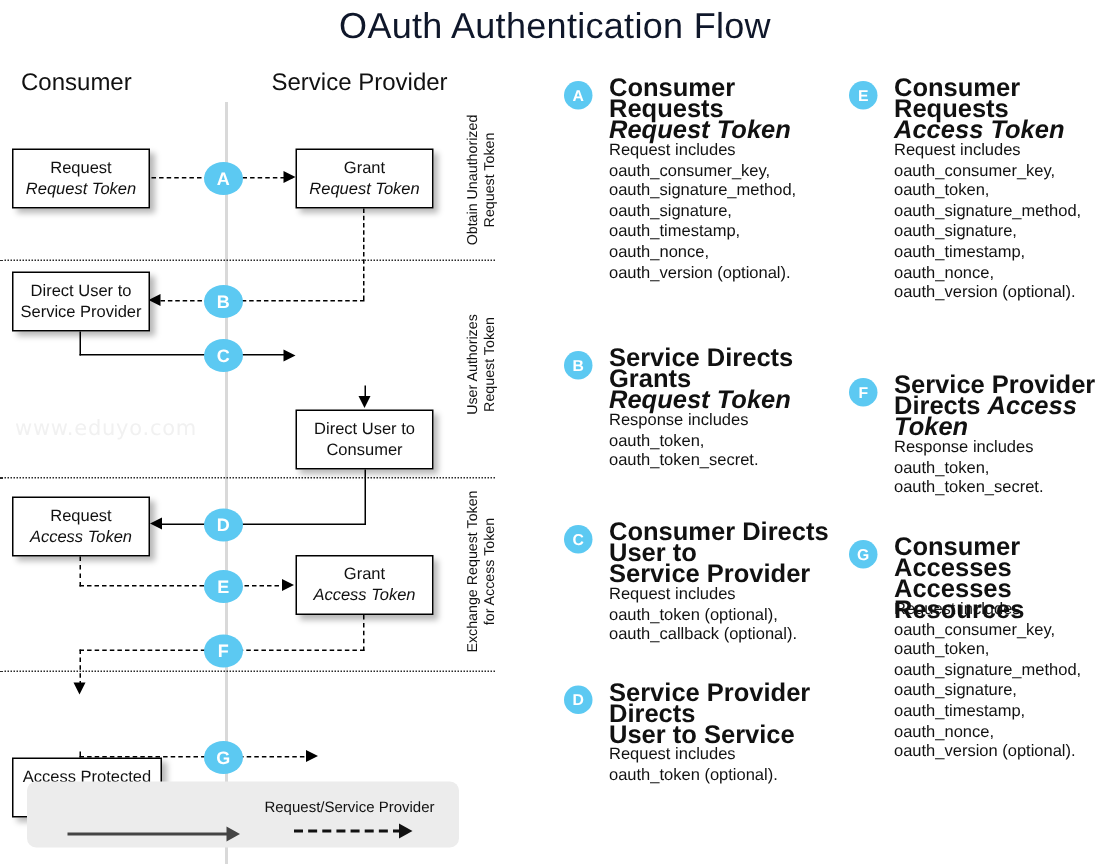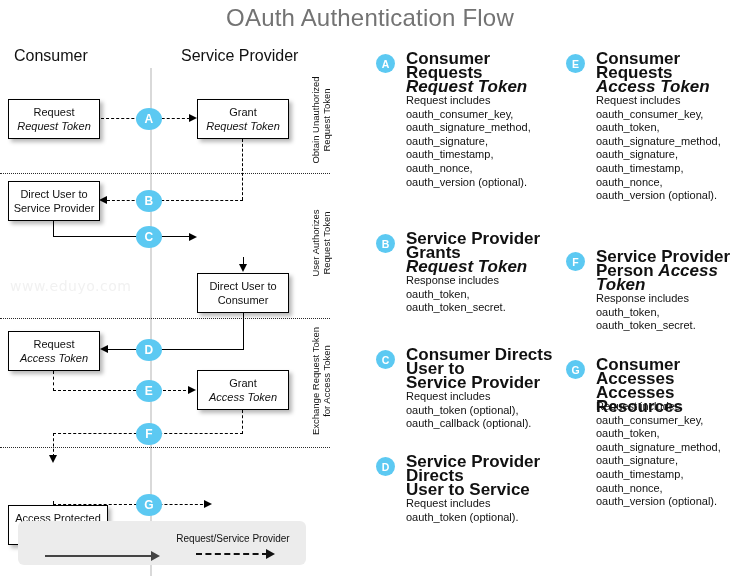--- a/index.html
+++ b/index.html
@@ -12,21 +12,21 @@
     position:relative;
   }
   #root{position:absolute;left:0;top:0;width:740px;height:576px;}
 
   
   .title{
     position:absolute;left:0;top:4px;width:740px;
     text-align:center;
     font-size:24px;
     letter-spacing:0.2px;
-    color:#737373;
+    color:#0f172a;
   }
 
   
   .col-head{
     position:absolute;
     font-size:16px;
     color:#111;
     white-space:nowrap;
   }
   #head-consumer{left:14px;top:47px;}
@@ -279,21 +279,21 @@
 oauth_signature_method,
 oauth_signature,
 oauth_timestamp,
 oauth_nonce,
 oauth_version (optional).</div>
     </div>
 
     <div class="entry" style="top:180px;">
       <div class="entry-dot">B</div>
       <div class="entry-head">
-        <span>Service Provider Grants</span><br>
+        <span>Service Directs Grants</span><br>
         <span class="ital">Request Token</span>
       </div>
       <div class="entry-body" style="top:42px;">Response includes
 oauth_token,
 oauth_token_secret.</div>
     </div>
 
     <div class="entry" style="top:296px;">
       <div class="entry-dot">C</div>
       <div class="entry-head">
@@ -332,21 +332,21 @@
 oauth_signature,
 oauth_timestamp,
 oauth_nonce,
 oauth_version (optional).</div>
     </div>
 
     <div class="entry" style="top:198px;">
       <div class="entry-dot">F</div>
       <div class="entry-head">
         <span>Service Provider</span><br>
-        <span>Person </span><span class="ital">Access Token</span>
+        <span>Directs </span><span class="ital">Access Token</span>
       </div>
       <div class="entry-body" style="top:42px;">Response includes
 oauth_token,
 oauth_token_secret.</div>
     </div>
 
     <div class="entry" style="top:306px;">
       <div class="entry-dot">G</div>
       <div class="entry-head">
         <span>Consumer Accesses</span><br>

